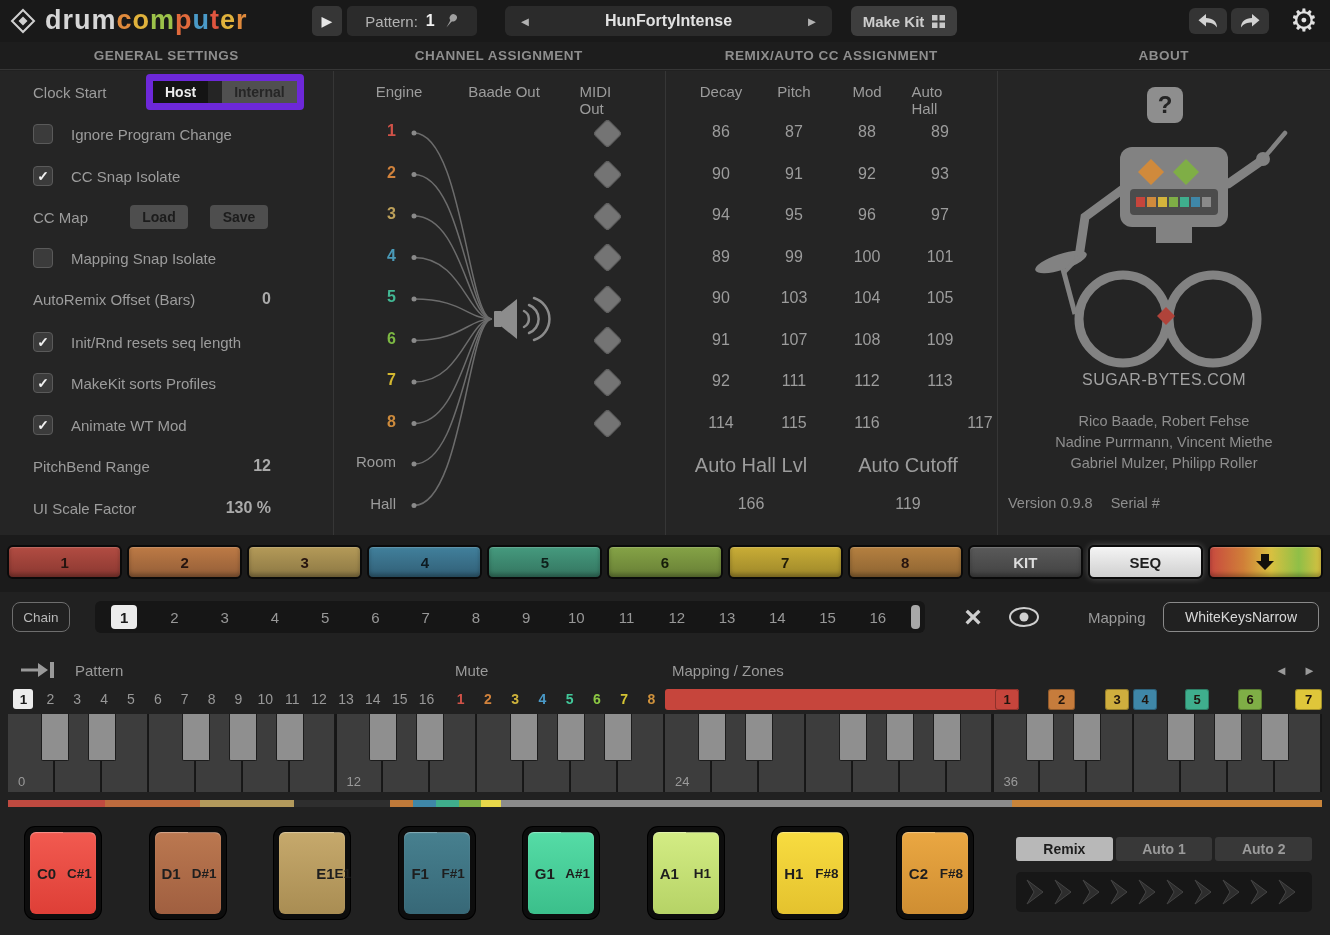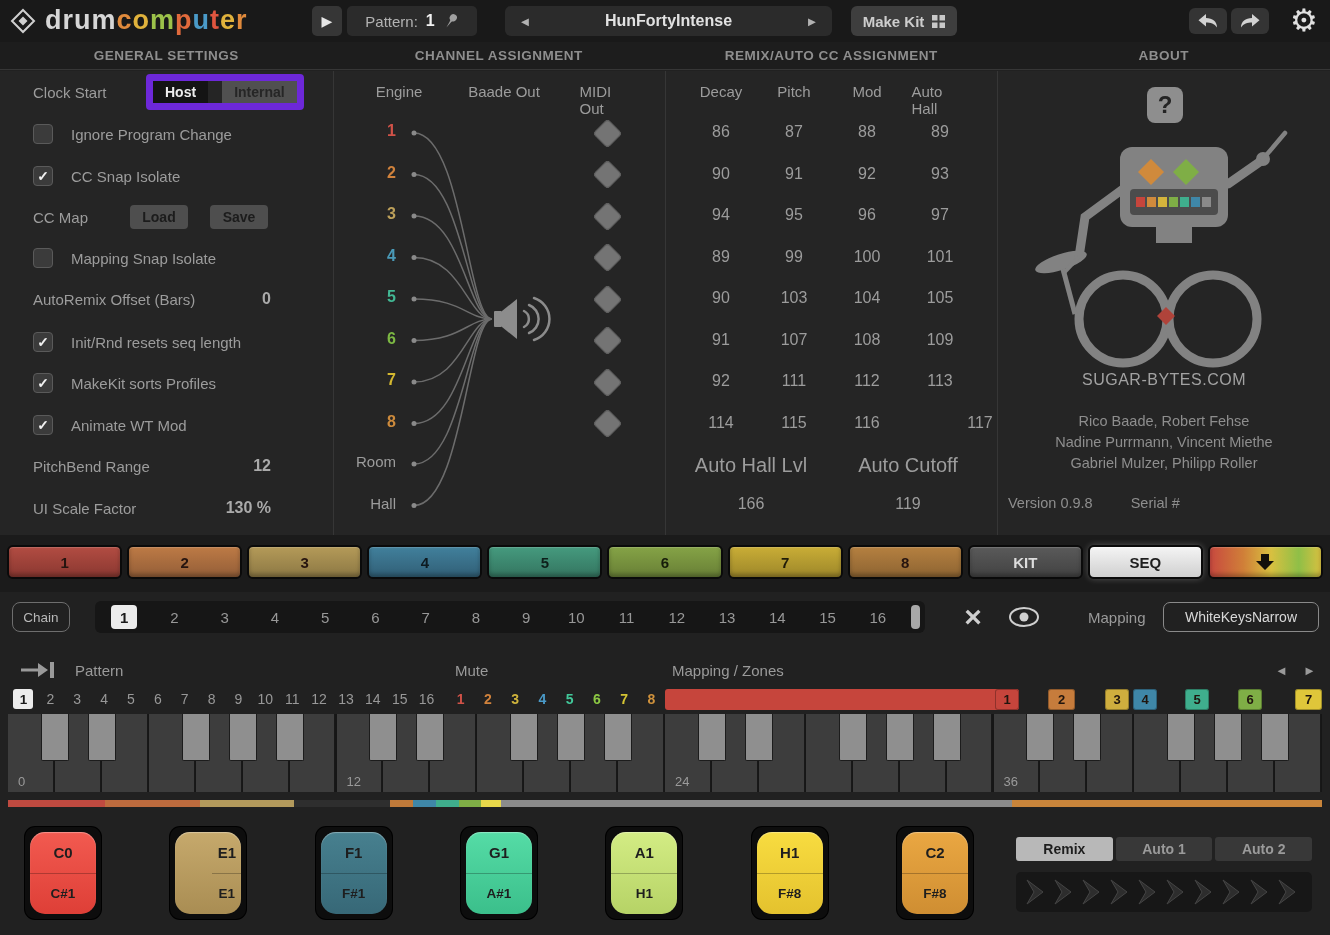--- a/index.html
+++ b/index.html
@@ -51,21 +51,21 @@
   .routing circle{fill:#8a8a8a;}
   .routing .spk{fill:#8c8c8c;stroke:none;}
   .routing .wave{stroke:#8c8c8c;stroke-width:2.5;fill:none;stroke-linecap:round;}
   .ccv{position:absolute;transform:translateX(-50%);font-size:16px;color:#9c9c9c;cursor:ew-resize;}
   .cc-lab{position:absolute;transform:translateX(-50%);font-size:20px;color:#9c9c9c;white-space:nowrap;}
 
   .q-btn{position:absolute;left:149px;top:16px;width:36px;height:36px;background:#8e8e8e;border-radius:8px;display:flex;align-items:center;justify-content:center;font-size:24px;font-weight:bold;color:#242424;cursor:pointer;}
   .robot{position:absolute;left:25px;top:58px;}
   .site{position:absolute;left:0;width:100%;top:300px;text-align:center;font-size:16px;color:#a2a2a2;letter-spacing:0.5px;}
   .credits{position:absolute;left:0;width:100%;top:340px;text-align:center;font-size:14.5px;color:#8e8e8e;line-height:21px;}
-  .ver-row{position:absolute;left:10px;top:424px;display:flex;gap:38px;font-size:14.5px;color:#8e8e8e;}
+  .ver-row{position:absolute;left:10px;top:424px;display:flex;gap:18px;font-size:14.5px;color:#8e8e8e;}
 
   
   .band-dark{position:absolute;left:0;right:0;top:535px;height:57px;background:#1b1b1b;}
   .chrow{position:absolute;top:545px;left:7px;right:7px;height:34px;display:flex;gap:5px;}
   .chbtn{flex:1;border:2px solid #0a0a0a;border-radius:6px;display:flex;align-items:center;justify-content:center;font-weight:bold;font-size:15px;box-shadow:inset 0 1px 1px rgba(255,255,255,0.18), inset 0 -3px 4px rgba(0,0,0,0.28);cursor:pointer;}
   .chbtn.sel{box-shadow:inset 0 1px 1px rgba(255,255,255,0.5), 0 0 6px rgba(255,255,255,0.25);}
 
   
   .chain-btn{position:absolute;left:12px;top:602px;width:58px;height:30px;border:1.5px solid #6e6e6e;border-radius:8px;display:flex;align-items:center;justify-content:center;font-size:13.5px;color:#b8b8b8;cursor:pointer;}
   .chain-strip{position:absolute;left:95px;top:601px;width:830px;height:32px;background:#161616;border-radius:6px;display:flex;align-items:center;padding:0 22px 0 4px;}
@@ -97,21 +97,21 @@
   .wkey{position:absolute;top:0;bottom:0;background:#3d3d3d;border-right:1px solid #181818;cursor:pointer;}
   .bkey{position:absolute;top:0;background:#8f8f8f;border:1px solid #1c1c1c;border-top:none;border-radius:0 0 2px 2px;z-index:2;cursor:pointer;}
   .oct-label{position:absolute;bottom:3px;z-index:3;font-size:13px;color:#9a9a9a;}
 
   .strip{position:absolute;left:8px;top:800px;width:1314px;height:7px;display:flex;}
   .seg{height:100%;}
 
   
   .pads{position:absolute;left:25px;top:827px;width:948px;height:92px;display:flex;justify-content:space-between;}
   .pad{width:76px;height:92px;background:#0d0d0d;border-radius:10px;padding:5px;box-shadow:0 0 0 1px #000;cursor:pointer;}
-  .pad-inner{width:100%;height:100%;border-radius:15px;display:flex;flex-direction:column;box-shadow:inset 0 1px 1px rgba(255,255,255,0.35);}
+  .pad-inner{width:100%;height:100%;border-radius:6px;display:flex;flex-direction:row;box-shadow:inset 0 1px 1px rgba(255,255,255,0.35);}
   .pad-top,.pad-bot{flex:1;display:flex;align-items:center;justify-content:center;color:#1e1e1e;font-weight:bold;}
   .pad-top{font-size:15px;}
   .pad-bot{font-size:13.5px;border-top:1px solid rgba(0,0,0,0.25);}
   .remix-row{position:absolute;left:1016px;top:837px;width:296px;height:24px;display:flex;gap:3px;}
   .remix-btn{flex:1;display:flex;align-items:center;justify-content:center;font-size:14px;font-weight:bold;background:#383838;color:#9a9a9a;border-radius:3px;cursor:pointer;}
   .remix-btn.sel{background:#b8b8b8;color:#1e1e1e;}
   .auto-box{position:absolute;left:1016px;top:872px;width:296px;height:40px;background:#171717;border-radius:5px;display:flex;align-items:center;justify-content:center;}
   .auto-box path{fill:#2d2d2d;stroke:#454545;stroke-width:1;}
 </style>
 </head>
@@ -538,20 +538,26 @@
     </div>
 
   <div class="pads">
       <div class="pad">
         <div class="pad-inner" style="background: linear-gradient(rgb(242, 90, 80), rgb(222, 63, 55));">
           <div class="pad-top">C0</div>
           <div class="pad-bot">C#1</div>
         </div>
       </div>
       <div class="pad">
+        <div class="pad-inner" style="background: linear-gradient(rgb(187, 120, 80), rgb(160, 95, 64));">
+          <div class="pad-top">D1</div>
+          <div class="pad-bot">D#1</div>
+        </div>
+      </div>
+      <div class="pad">
         <div class="pad-inner" style="background: linear-gradient(rgb(198, 169, 108), rgb(169, 141, 83)); padding-left: 37px;">
           <div class="pad-top">E1</div>
           <div class="pad-bot">E1</div>
         </div>
       </div>
       <div class="pad">
         <div class="pad-inner" style="background: linear-gradient(rgb(71, 128, 143), rgb(55, 104, 119));">
           <div class="pad-top">F1</div>
           <div class="pad-bot">F#1</div>
         </div>

